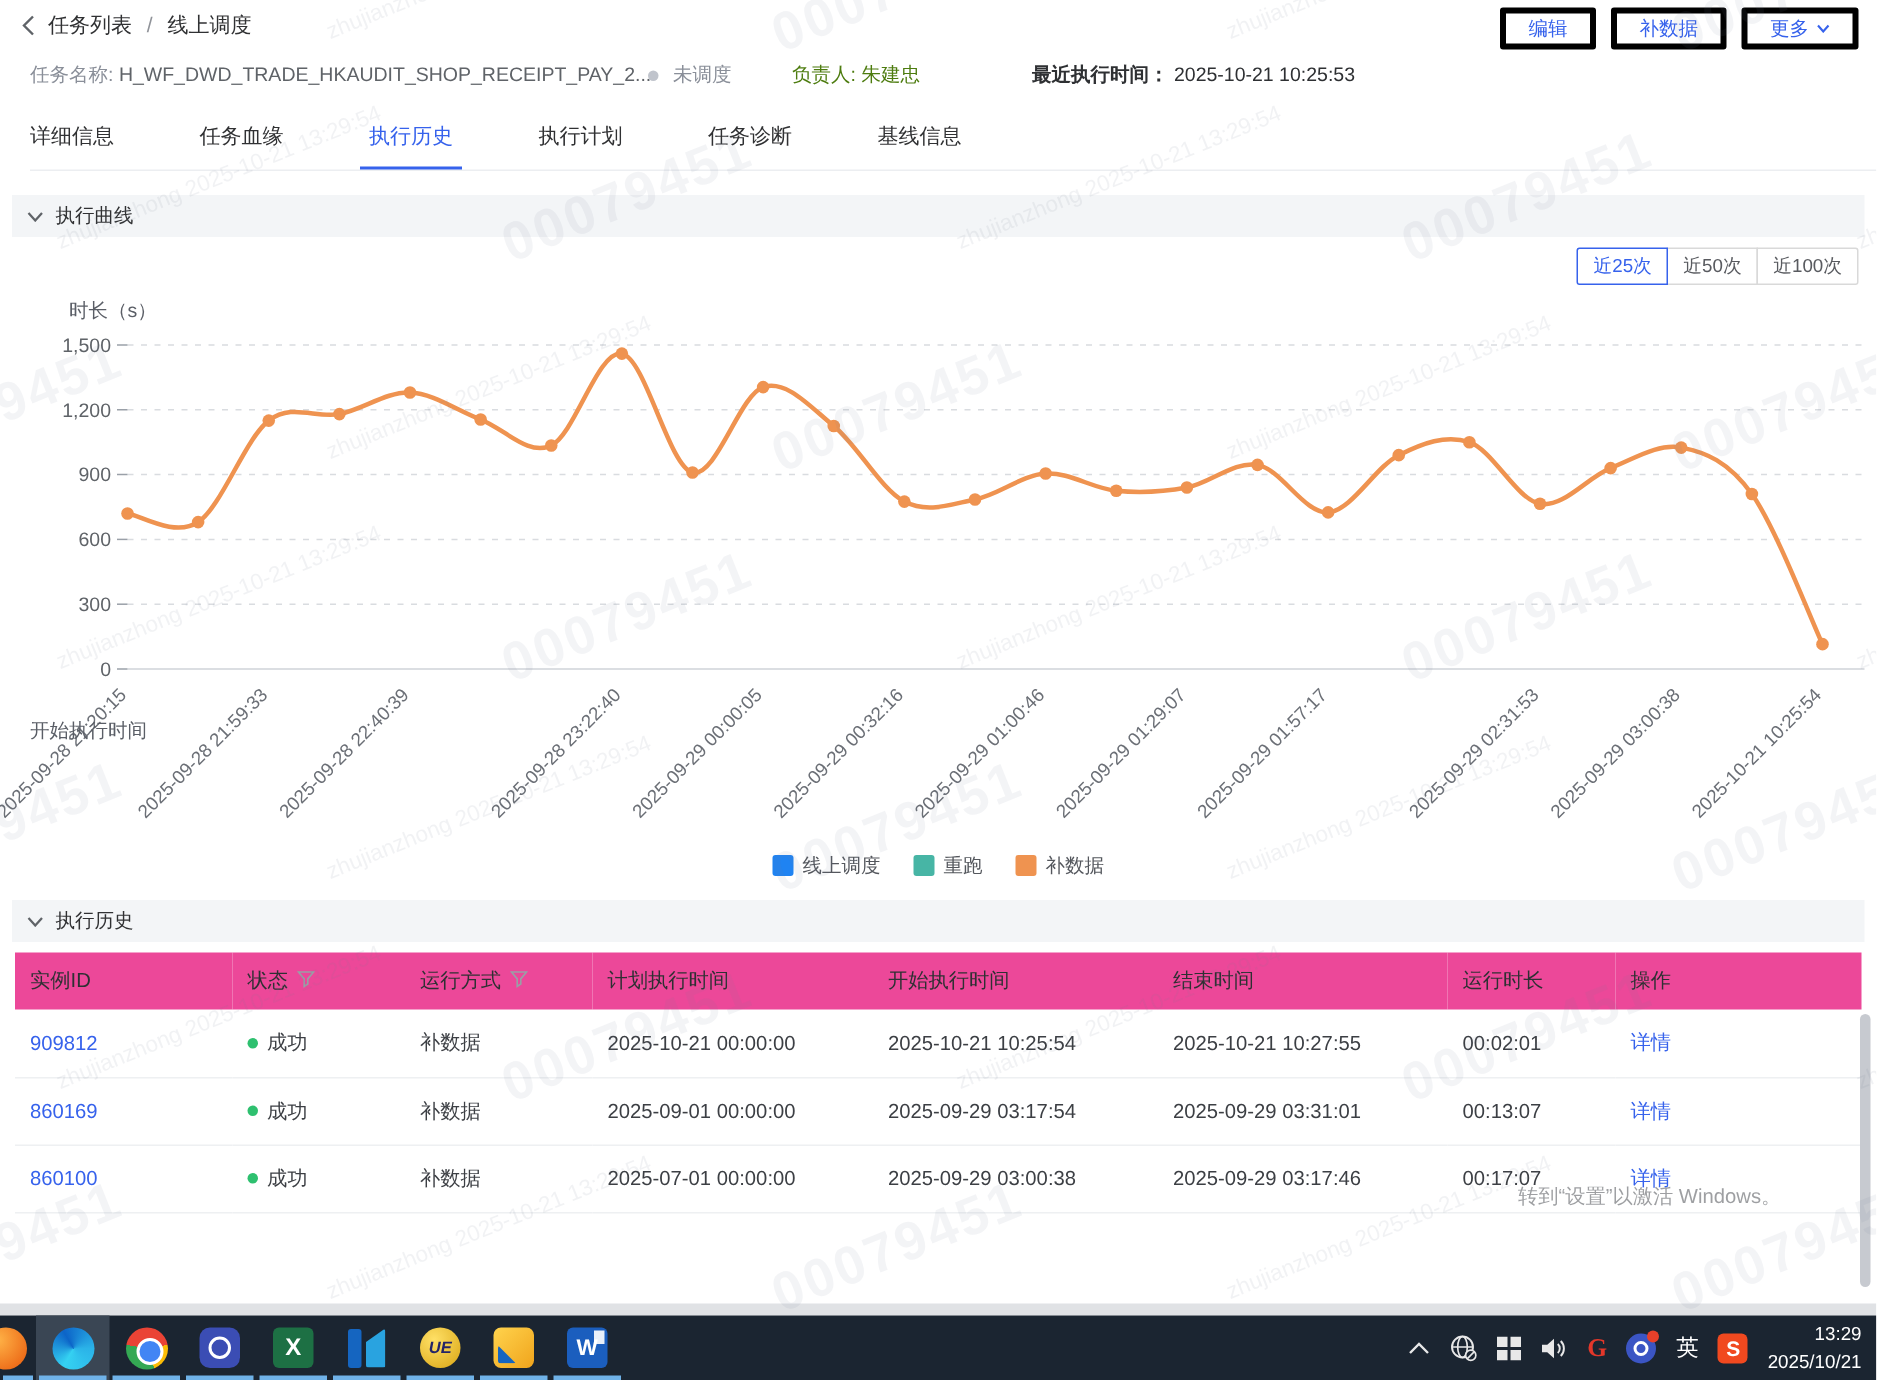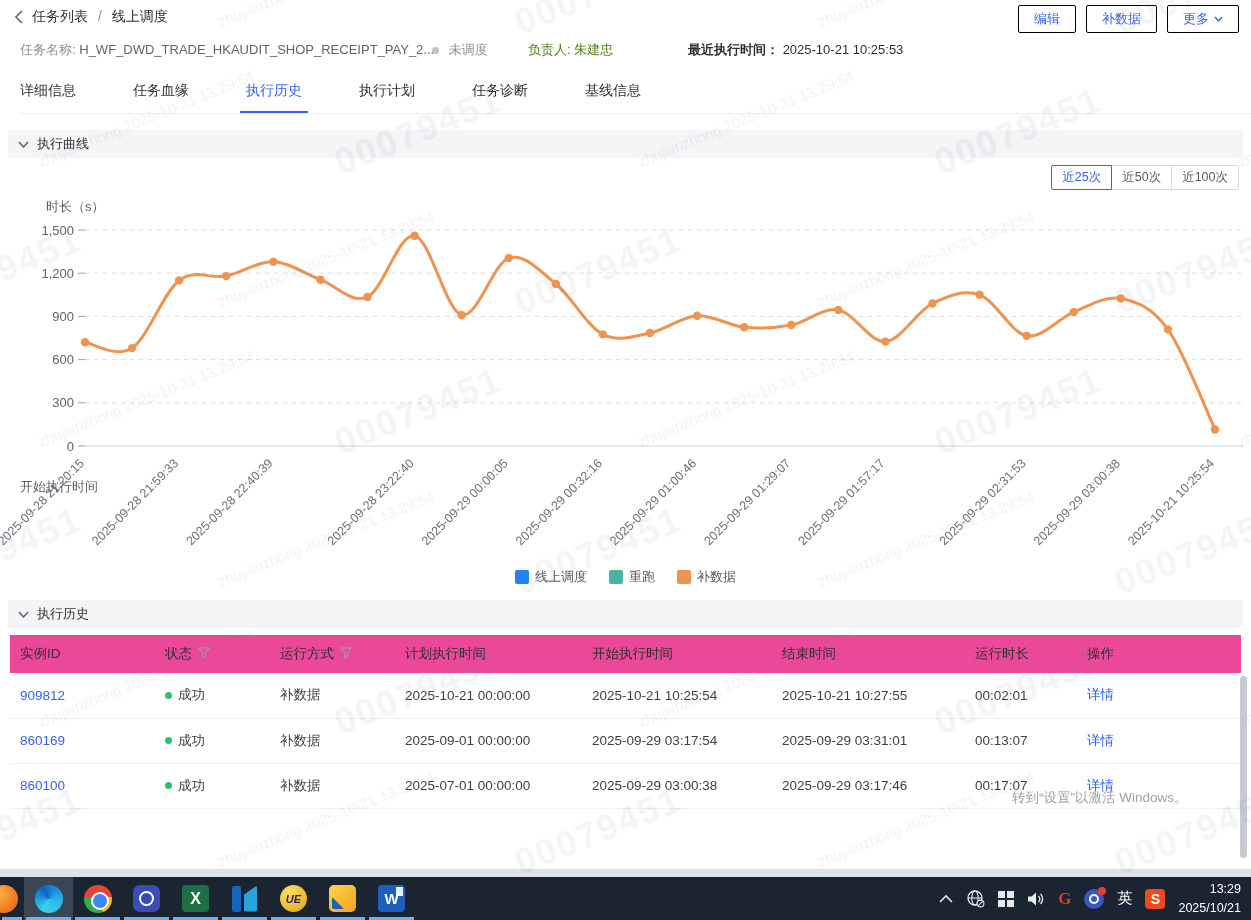--- a/index.html
+++ b/index.html
@@ -5,21 +5,21 @@
   * { margin:0; padding:0; box-sizing:border-box; }
   body { font-family:"Liberation Sans","DejaVu Sans",sans-serif; background:#fff; }
   #page { position:relative; width:1251px; height:920px; background:#fff; overflow:hidden; }
 
   
   .top-bar { position:absolute; top:0; left:0; right:0; height:34px; display:flex; align-items:center; padding-left:14px; }
   .back-ic { display:inline-flex; margin-right:8px; cursor:pointer; }
   .crumb { font-size:14px; color:#303133; }
   .crumb .sep { margin:0 6px; color:#909399; }
   .hdr-btns { position:absolute; top:5px; right:12px; display:flex; gap:10px; }
-  .btn-outline { height:28px; padding:0 15px; background:#fff; border:1px solid #000000; color:#3662ec;
+  .btn-outline { height:28px; padding:0 15px; background:#fff; border:4px solid #000000; color:#3662ec;
     border-radius:2px; font-size:13px; display:inline-flex; align-items:center; gap:5px; cursor:pointer; }
 
   
   .task-row { position:absolute; top:41px; left:0; right:0; height:20px; font-size:13px; }
   .task-row .abs { position:absolute; top:0; white-space:nowrap; }
   .lbl-gray { color:#8a8f99; }
   .val-gray { color:#5f6368; }
   .dot { display:inline-block; width:7px; height:7px; border-radius:50%; vertical-align:middle; margin-right:6px; }
   .dot-gray { background:#c0c4cc; }
   .dot-green { background:#2ec06f; }

